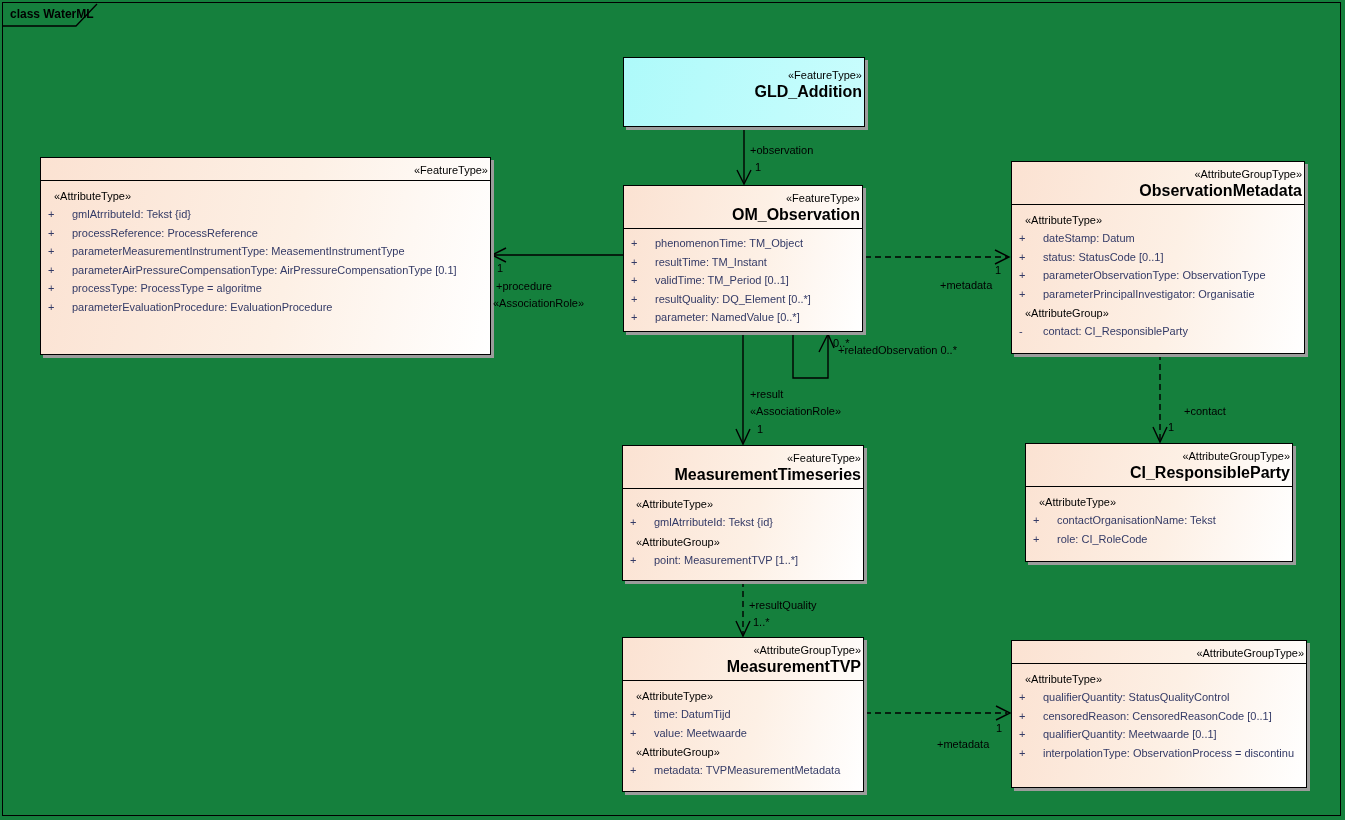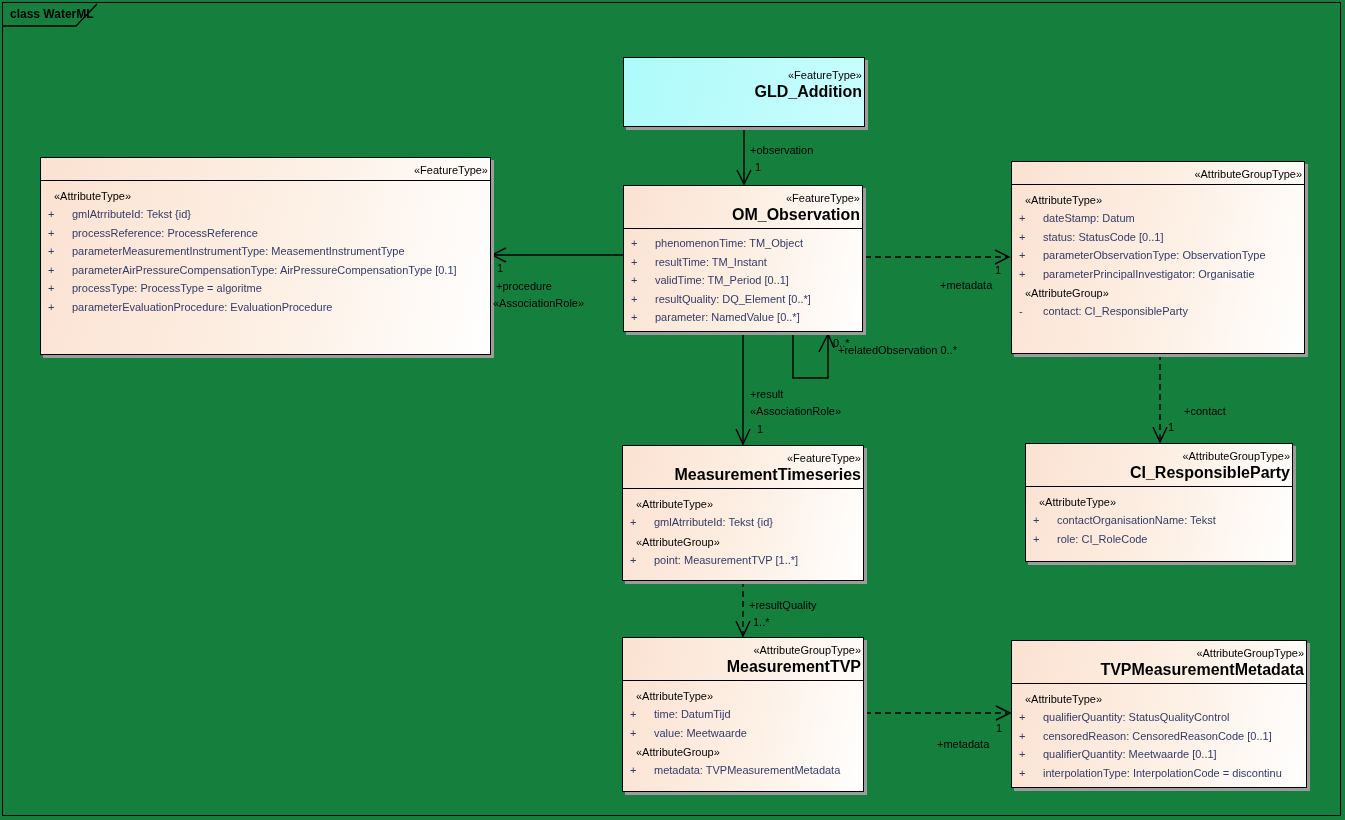--- a/index.html
+++ b/index.html
@@ -137,20 +137,21 @@
         <div class="attr-row">
           <span class="vis">+</span>
           <span class="txt">parameterEvaluationProcedure: EvaluationProcedure</span>
         </div>
       </div>
   </div>
 
   <div class="uml-class" style="left:1011px;top:161px;width:294px;height:193px">
     <div class="hdr">
       <div class="stereo">«AttributeGroupType»</div>
+      <div class="cname">ObservationMetadata</div>
     </div>
     <div class="cbody">
         <div class="sec-stereo">«AttributeType»</div>
         <div class="attr-row">
           <span class="vis">+</span>
           <span class="txt">dateStamp: Datum</span>
         </div>
         <div class="attr-row">
           <span class="vis">+</span>
           <span class="txt">status: StatusCode [0..1]</span>
@@ -227,39 +228,38 @@
         <div class="attr-row">
           <span class="vis">+</span>
           <span class="txt">metadata: TVPMeasurementMetadata</span>
         </div>
       </div>
   </div>
 
   <div class="uml-class" style="left:1011px;top:640px;width:296px;height:148px">
     <div class="hdr">
       <div class="stereo">«AttributeGroupType»</div>
-      <div class="cname">TVPMeasurementMetadata</div>
     </div>
     <div class="cbody">
         <div class="sec-stereo">«AttributeType»</div>
         <div class="attr-row">
           <span class="vis">+</span>
           <span class="txt">qualifierQuantity: StatusQualityControl</span>
         </div>
         <div class="attr-row">
           <span class="vis">+</span>
           <span class="txt">censoredReason: CensoredReasonCode [0..1]</span>
         </div>
         <div class="attr-row">
           <span class="vis">+</span>
           <span class="txt">qualifierQuantity: Meetwaarde [0..1]</span>
         </div>
         <div class="attr-row">
           <span class="vis">+</span>
-          <span class="txt">interpolationType: InterpolationCode = discontinu</span>
+          <span class="txt">interpolationType: ObservationProcess = discontinu</span>
         </div>
       </div>
   </div>
 
   <div class="conn-label" style="left:750px;top:144px">+observation</div>
   <div class="conn-label" style="left:755px;top:161px">1</div>
 
   <div class="conn-label" style="left:497px;top:262px">1</div>
   <div class="conn-label" style="left:496px;top:280px">+procedure</div>
   <div class="conn-label" style="left:493px;top:297px">«AssociationRole»</div>

